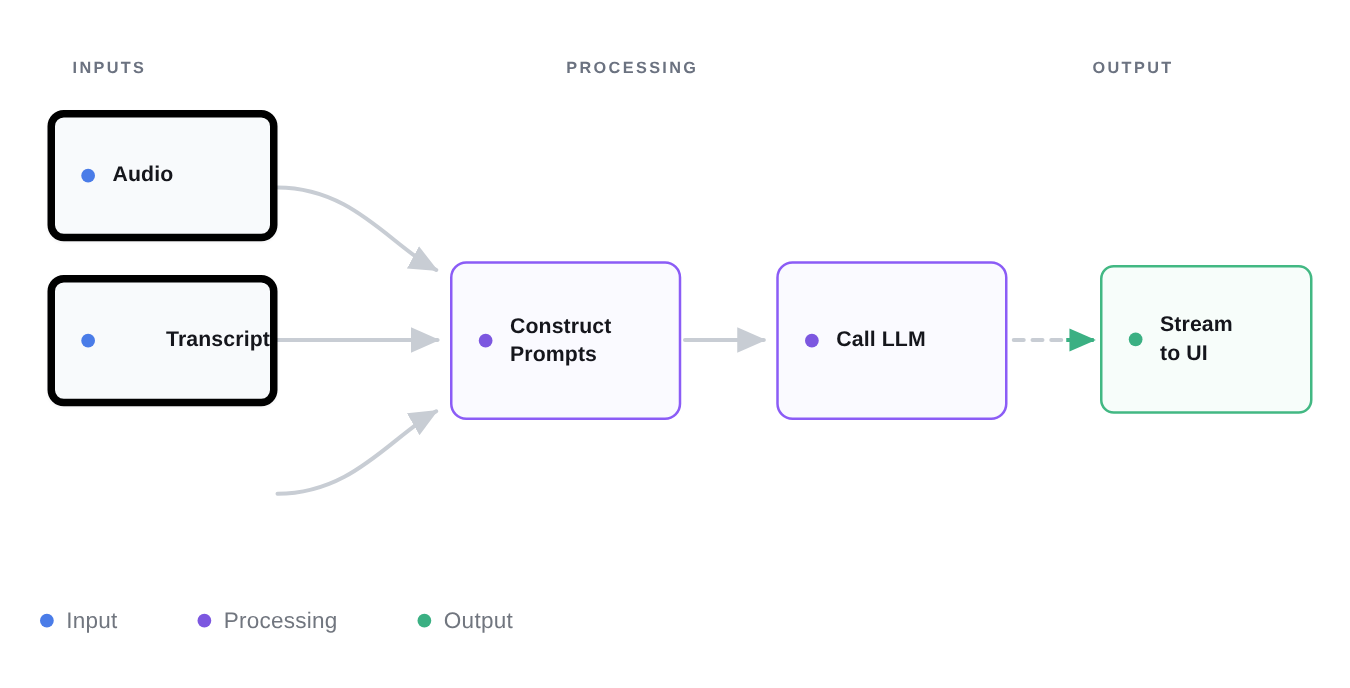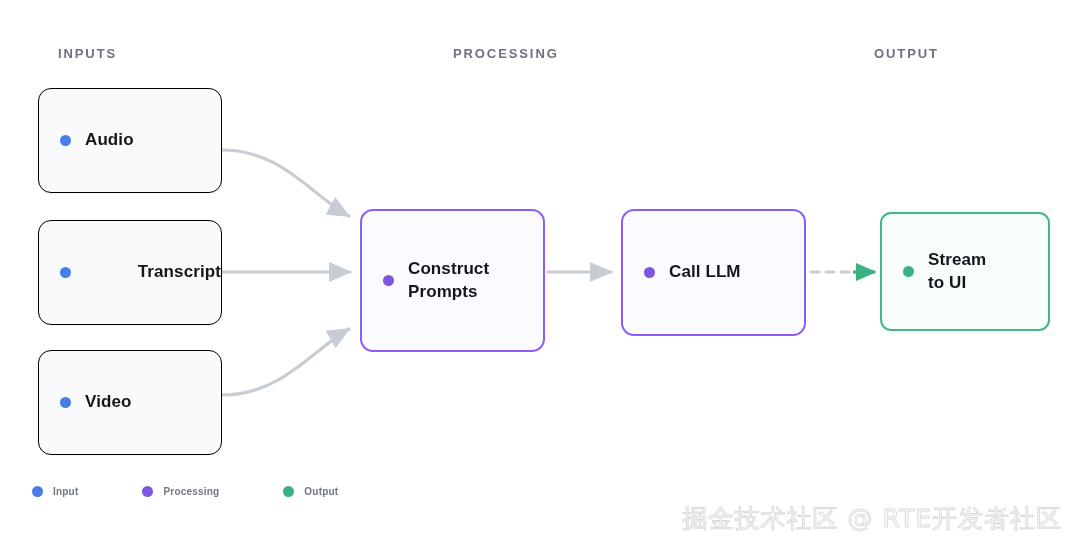--- a/index.html
+++ b/index.html
@@ -46,21 +46,21 @@
   
   .node {
     position: absolute;
     box-sizing: border-box;
     display: flex;
     align-items: center;
     border-radius: 13px;
     background: #f8fafc;
   }
   .node.input-node {
-    border: 1px solid #000000;
+    border: 6px solid #000000;
     background: #f8fafc;
     box-shadow: 0 1px 2px rgba(16, 24, 40, 0.04);
   }
   .node.processing-node {
     border: 2px solid #8b5cf6;
     background: #fafaff;
   }
   .node.output-node {
     border: 2px solid #42b883;
     background: #f7fdfa;
@@ -84,21 +84,21 @@
     color: #15161c;
     line-height: 1.32;
     white-space: pre-line;
     letter-spacing: 0.1px;
   }
 
   
   #node-audio      { left: 38px;  top: 88px;  width: 184px; height: 105px; }
   #node-transcript { left: 38px;  top: 220px; width: 184px; height: 105px; justify-content: space-between; }
   #node-video      { left: 38px;  top: 350px; width: 184px; height: 105px; }
-  #node-construct  { left: 360px; top: 209px; width: 185px; height: 143px; }
+  #node-construct  { left: 360px; top: 209px; width: 185px; height: 127px; }
   #node-callllm    { left: 621px; top: 209px; width: 185px; height: 127px; }
   #node-stream     { left: 880px; top: 212px; width: 170px; height: 119px; border-radius: 11px; }
 
   
   #legend {
     position: absolute;
     left: 32px;
     top: 486px;
     display: flex;
     align-items: center;
@@ -108,24 +108,23 @@
     align-items: center;
     margin-right: 64px;
   }
   .legend-dot {
     width: 11px;
     height: 11px;
     border-radius: 50%;
     margin-right: 10px;
   }
   .legend-label {
-    font-size: 10px;
+    font-size: 18px;
     color: #71767f;
     letter-spacing: 0.2px;
-    font-weight: bold;
   }
 
   
   #watermark {
     position: absolute;
     right: 18px;
     top: 502px;
     font-size: 25px;
     font-family: "DejaVu Sans", sans-serif;
     color: transparent;
@@ -169,24 +168,20 @@
   <div class="node input-node" id="node-audio">
     <span class="node-dot dot-input"></span>
     <span class="node-label">Audio</span>
   </div>
 
   <div class="node input-node" id="node-transcript">
     <span class="node-dot dot-input"></span>
     <span class="node-label">Transcript</span>
   </div>
 
-  <div class="node input-node" id="node-video">
-    <span class="node-dot dot-input"></span>
-    <span class="node-label">Video</span>
-  </div>
 
   <div class="node processing-node" id="node-construct">
     <span class="node-dot dot-processing"></span>
     <span class="node-label">Construct
 Prompts</span>
   </div>
 
   <div class="node processing-node" id="node-callllm">
     <span class="node-dot dot-processing"></span>
     <span class="node-label">Call LLM</span>
@@ -206,15 +201,14 @@
     <div class="legend-item">
       <span class="legend-dot dot-processing"></span>
       <span class="legend-label">Processing</span>
     </div>
     <div class="legend-item">
       <span class="legend-dot dot-output"></span>
       <span class="legend-label">Output</span>
     </div>
   </div>
 
-  <div id="watermark">掘金技术社区 @ RTE开发者社区</div>
 
 </div>
 
 </body></html>

